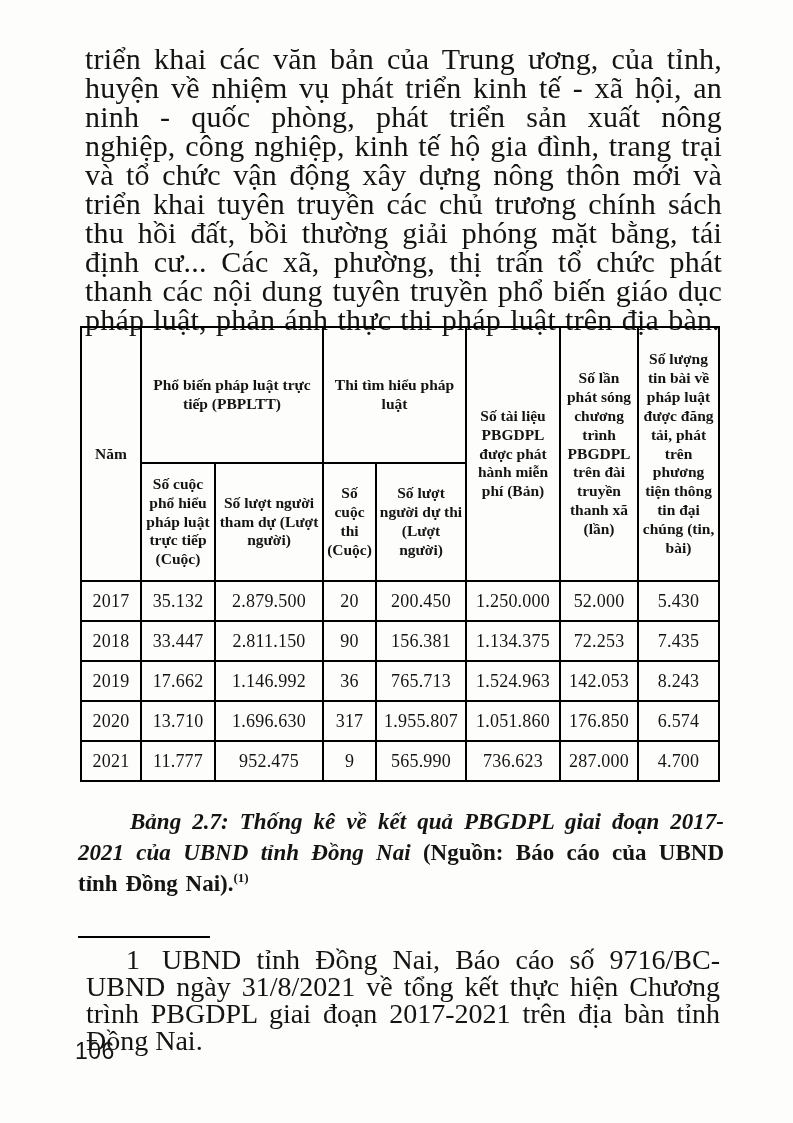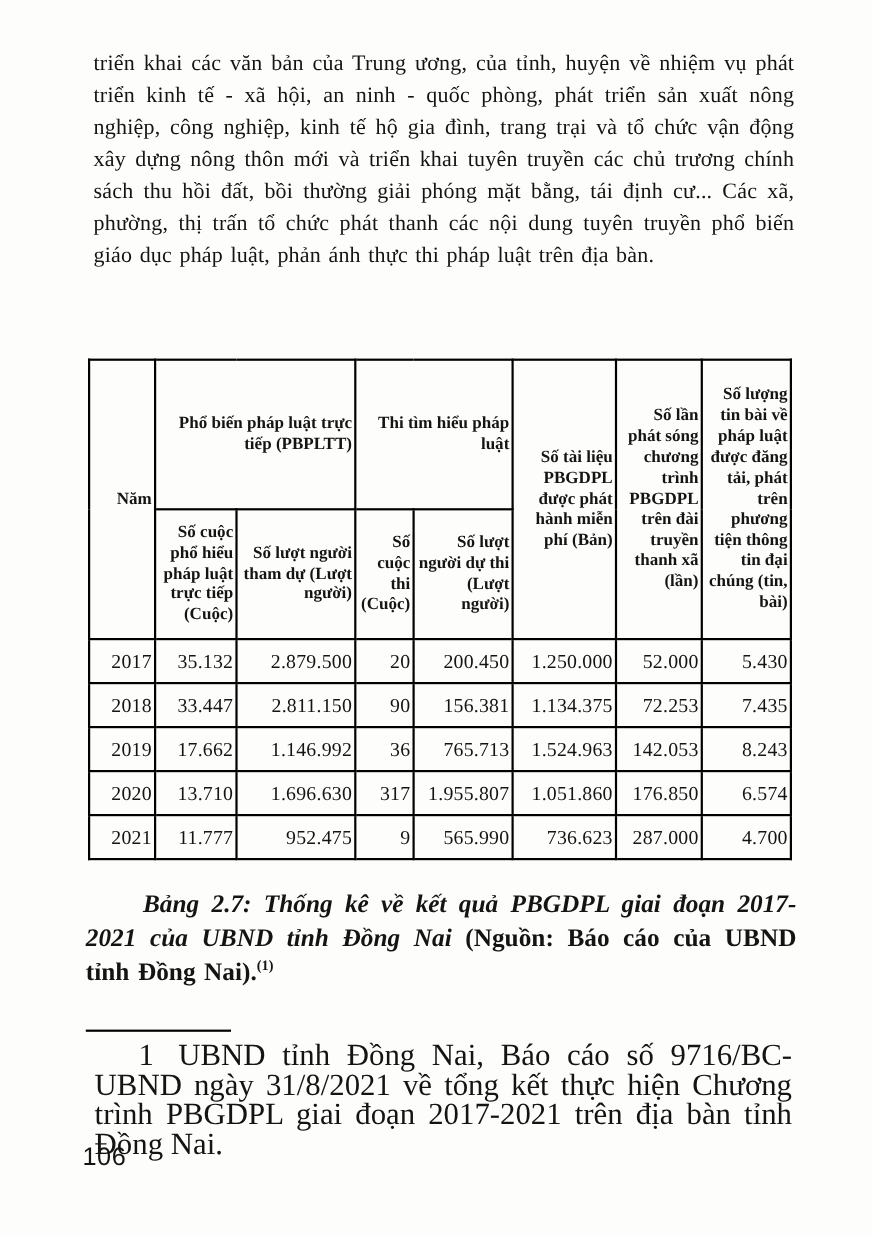--- a/index.html
+++ b/index.html
@@ -14,21 +14,21 @@
     font-family: "Liberation Serif", serif;
     overflow: hidden;
   }
 
   
   .body-paragraph {
     position: absolute;
     top: 44px;
     left: 85px;
     width: 637px;
-    font-size: 20px;
+    font-size: 30px;
     line-height: 29px;
     text-align: justify;
     letter-spacing: 0.2px;
     word-spacing: 1.5px;
     margin: 0;
   }
 
   
   .table-wrap {
     position: absolute;
@@ -36,21 +36,21 @@
     left: 80px;
     width: 638px;
   }
   table.stats {
     border-collapse: collapse;
     table-layout: fixed;
     width: 638px;
   }
   table.stats th, table.stats td {
     border: 2px solid #000;
-    text-align: right;
+    text-align: center;
     vertical-align: middle;
     padding: 1px 2px;
     overflow: hidden;
   }
   table.stats th {
     font-weight: bold;
     font-size: 15.5px;
     line-height: 1.22;
   }
   th.big-head { font-size: 17.5px; margin-left: 7px; }

